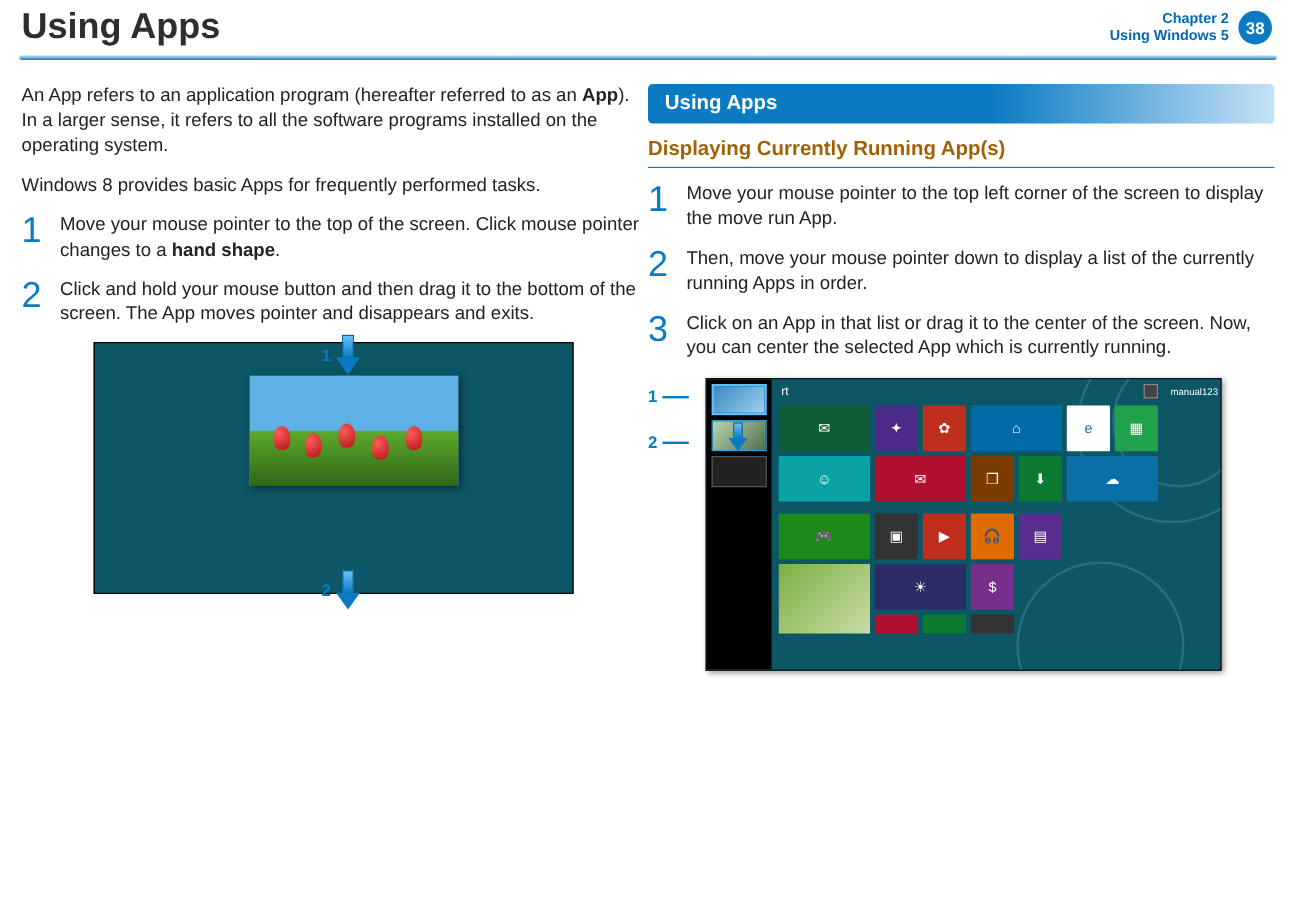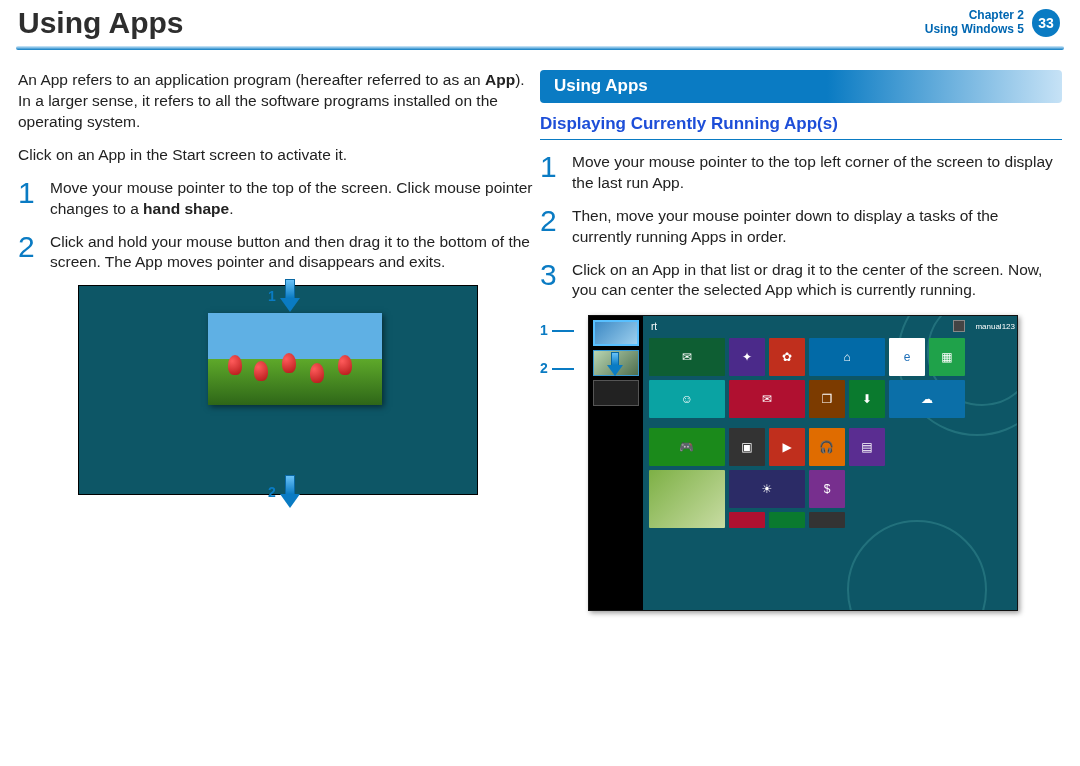--- a/index.html
+++ b/index.html
@@ -68,21 +68,21 @@
     background: linear-gradient(to right,#0a7bc3 0%,#0a7bc3 55%, #c6e2f6 100%);
     color: #fff;
     font-weight: 700;
     font-size: 17px;
     padding: 5px 14px;
     border-radius: 4px;
     margin: 12px 0 10px 0;
   }
   .sub-h {
     font-weight: 700;
-    color: #1d4ed8;
+    color: #a16207;
     font-size: 17px;
     border-bottom: 1px solid #0a7bc3;
     padding-bottom: 3px;
     margin: 8px 0 12px 0;
   }
   .sub-bold {
     font-weight: 700;
     margin: 14px 0 6px 0;
   }
   .step {
@@ -182,21 +182,21 @@
     font-size:14px;
   }
   .fig2-cl-line {
     display:flex;align-items:center;gap:4px;position:absolute;left:0;
   }
   .hline {
     width:22px;height:1.5px;background:#0a7bc3;
   }
   .fig2-shot {
     width: 430px;
-    height: 296px;
+    height: 244px;
     background: #0d5666;
     border: 1px solid #111;
     position:relative;
     overflow:hidden;
     box-shadow: 2px 2px 5px rgba(0,0,0,.4);
   }
   .sidebar {
     position:absolute;top:0;left:0;bottom:0;width:54px;background:#000;
     padding:4px;
   }
@@ -230,34 +230,34 @@
 </head>
 <body>
 
 <div class="header">
   <div class="title">Using Apps</div>
   <div class="header-right">
     <div class="header-right-text">
       <div>Chapter 2</div>
       <div>Using Windows 5</div>
     </div>
-    <div class="page-badge">33</div>
+    <div class="page-badge">38</div>
   </div>
 </div>
 <div class="rule"></div>
 
 <div class="columns">
 
   <div class="col">
     <p>
       <span>An App refers to an application program (hereafter referred to as an </span><b>App</b><span>). In a larger sense, it refers to all the software programs installed on the operating system.</span>
     </p>
-
-
-    <p>Click on an App in the Start screen to activate it.</p>
+    <p>Windows 8 provides basic Apps for frequently performed tasks.</p>
+
+
 
 
     <div class="step">
       <div class="step-num">1</div>
       <div class="step-body">
         <span>Move your mouse pointer to the top of the screen. Click mouse pointer changes to a </span><b>hand shape</b><span>.</span>
       </div>
     </div>
 
     <div class="step">
@@ -294,25 +294,25 @@
     </div>
   </div>
 
   <div class="col">
     <div class="section-bar" style="margin-top:0">Using Apps</div>
 
     <div class="sub-h">Displaying Currently Running App(s)</div>
 
     <div class="step">
       <div class="step-num">1</div>
-      <div class="step-body">Move your mouse pointer to the top left corner of the screen to display the last run App.</div>
+      <div class="step-body">Move your mouse pointer to the top left corner of the screen to display the move run App.</div>
     </div>
     <div class="step">
       <div class="step-num">2</div>
-      <div class="step-body">Then, move your mouse pointer down to display a tasks of the currently running Apps in order.</div>
+      <div class="step-body">Then, move your mouse pointer down to display a list of the currently running Apps in order.</div>
     </div>
     <div class="step">
       <div class="step-num">3</div>
       <div class="step-body">Click on an App in that list or drag it to the center of the screen. Now, you can center the selected App which is currently running.</div>
     </div>
 
 
     <div class="fig2-wrap" style="margin-top:14px;">
       <div class="fig2-callouts">
         <div class="fig2-cl-line" style="top:6px;">

